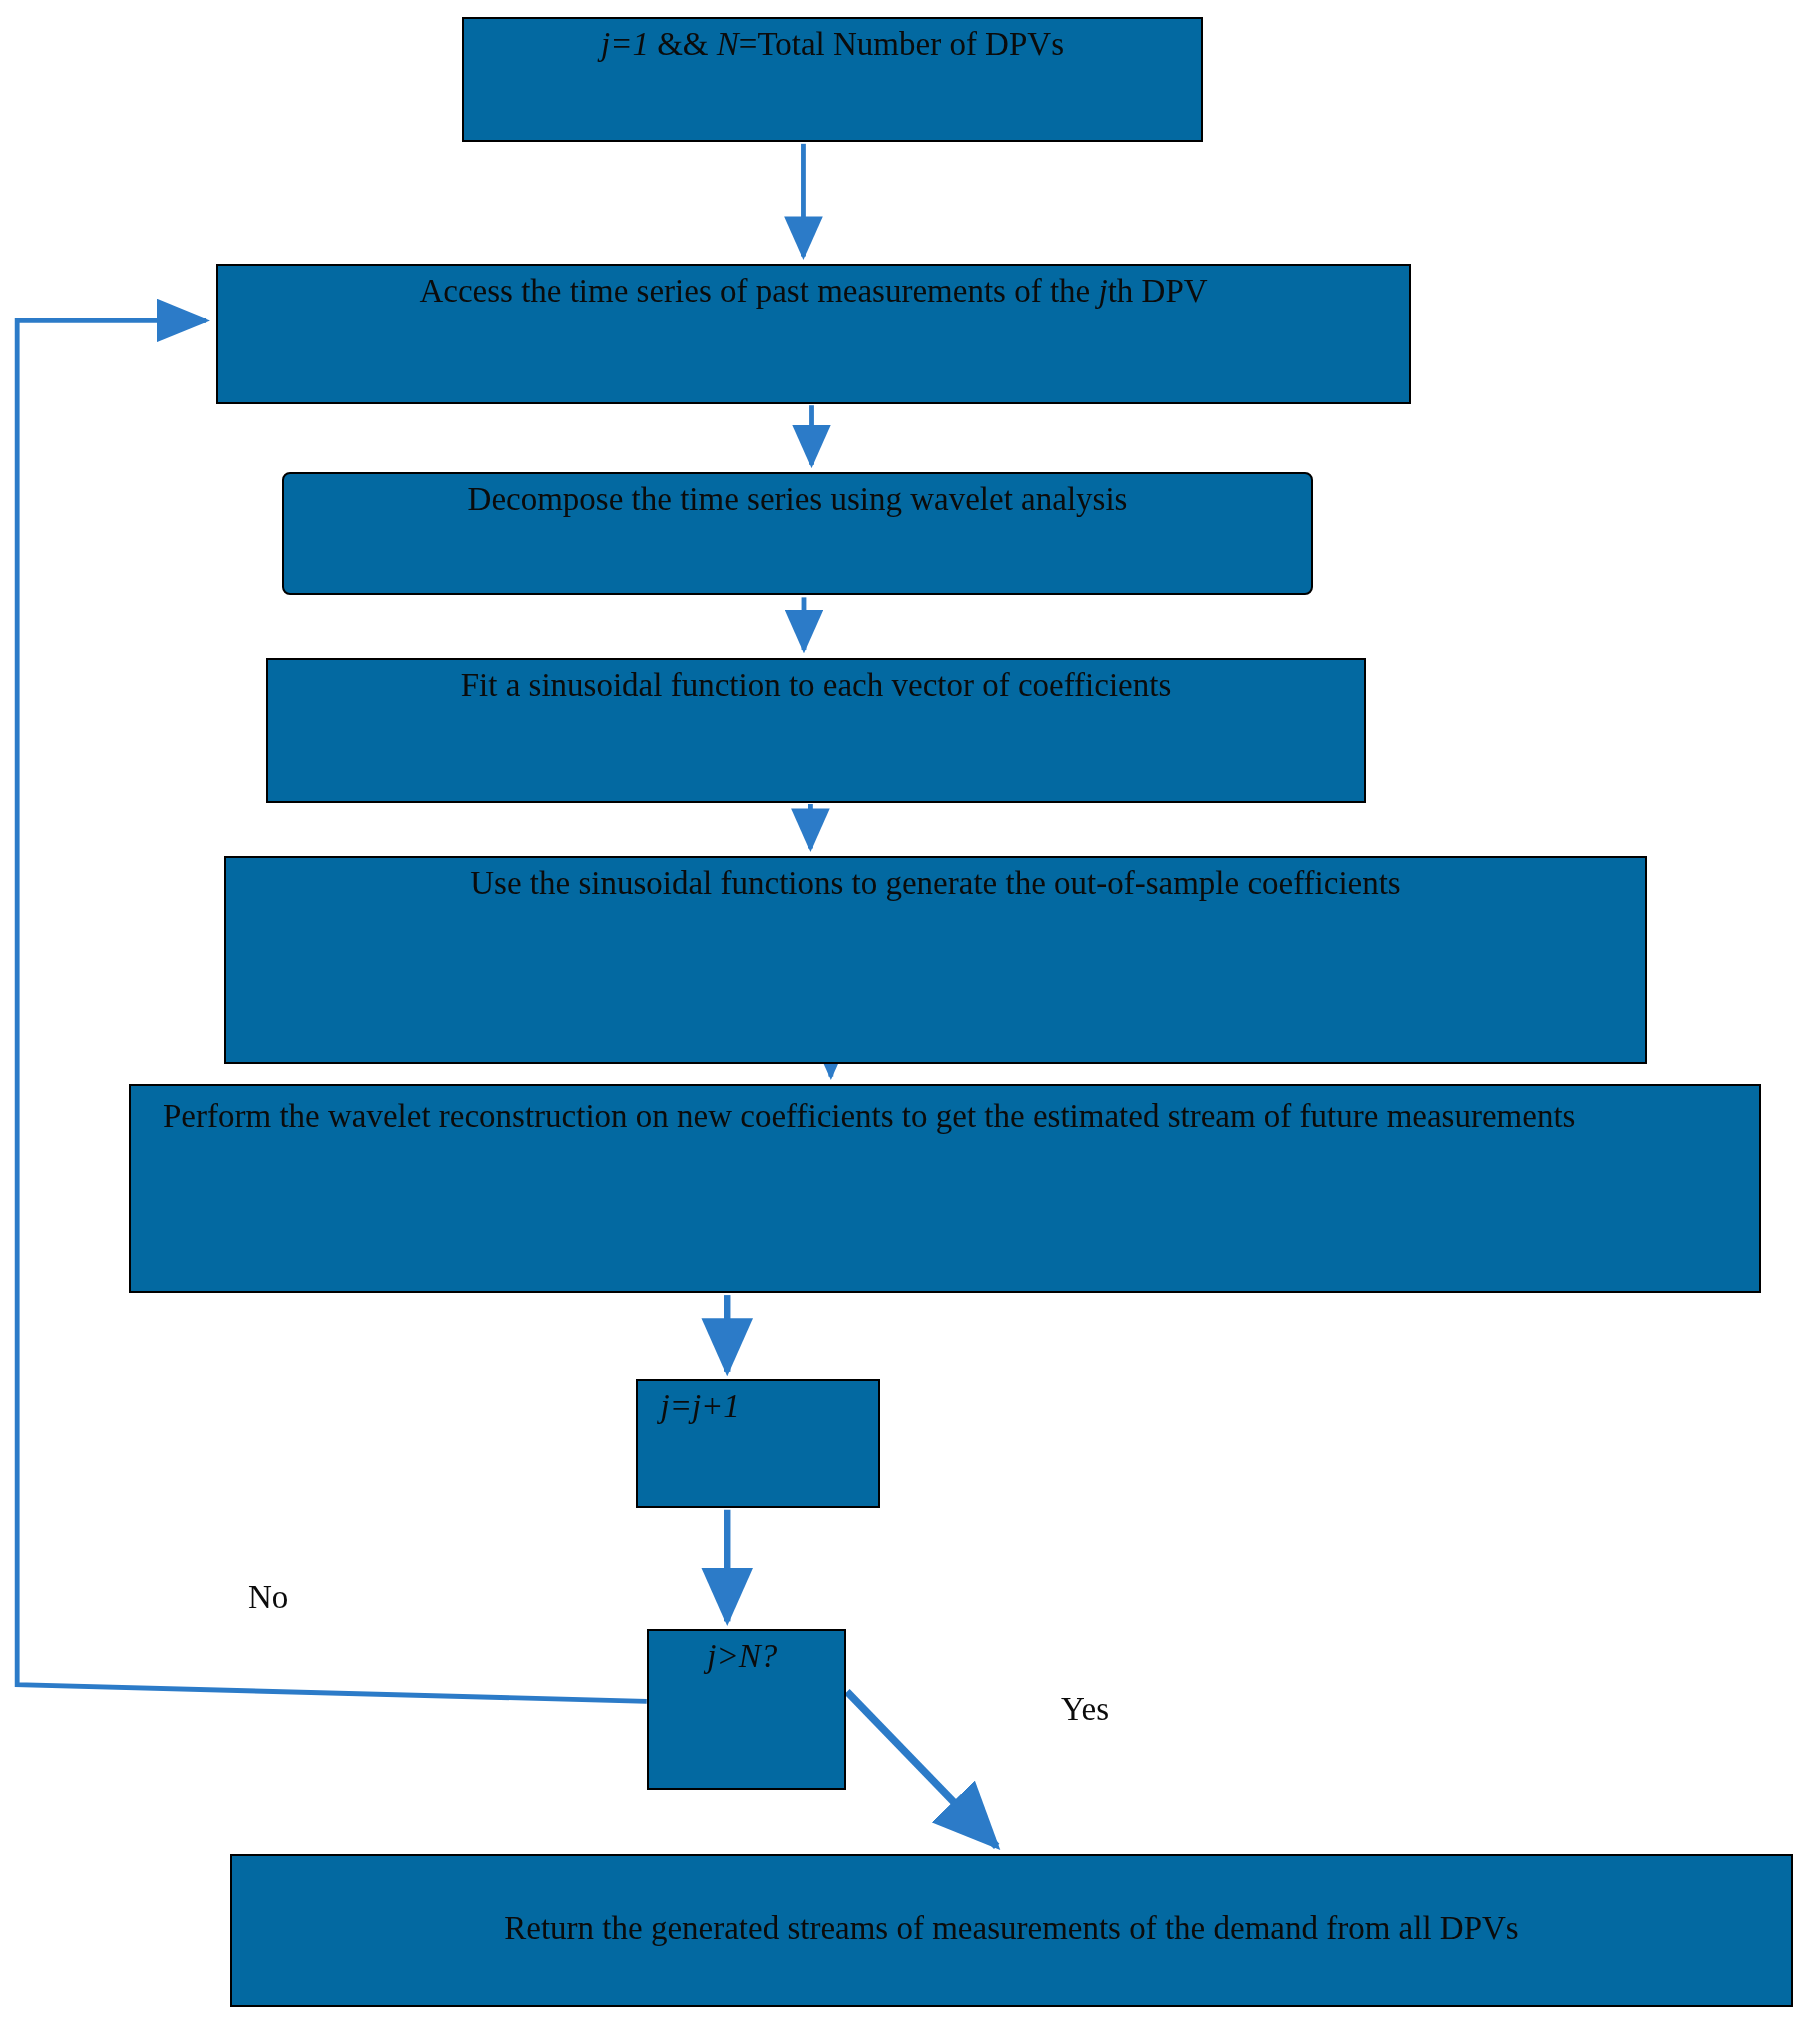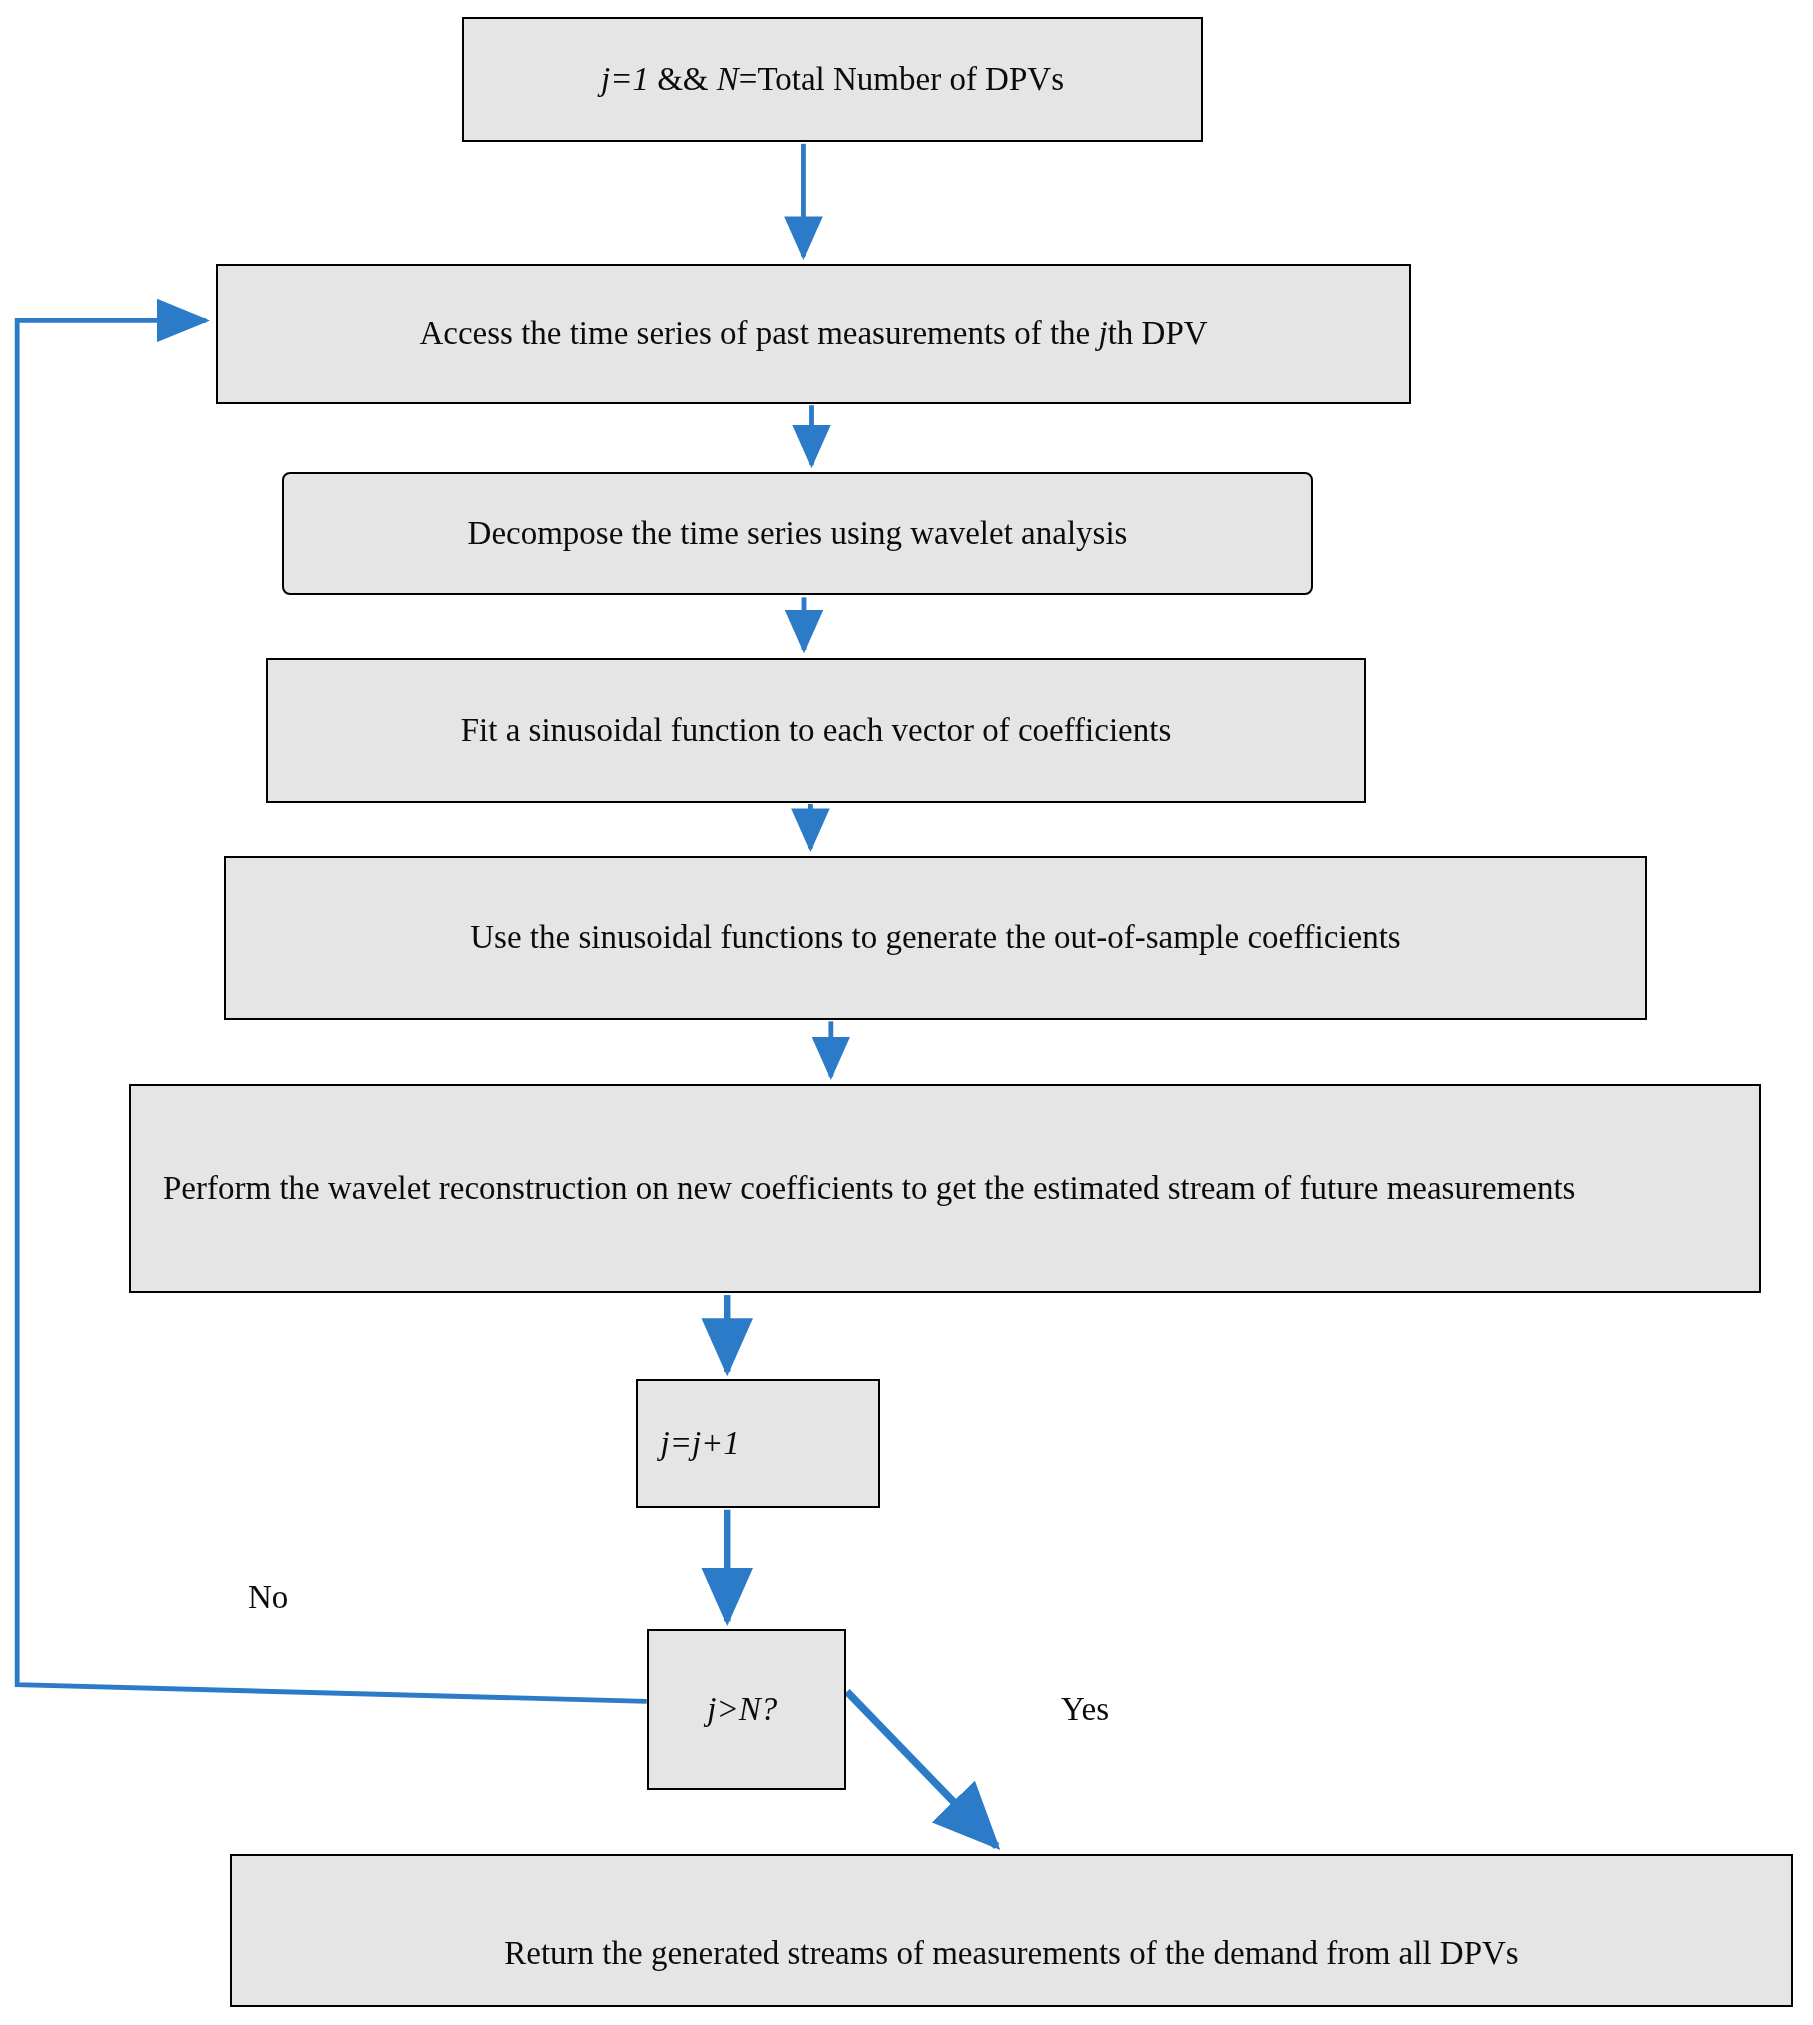--- a/index.html
+++ b/index.html
@@ -24,23 +24,22 @@
     left: 0;
     top: 0;
     width: 1813px;
     height: 2025px;
     pointer-events: none;
   }
   .node {
     position: absolute;
     box-sizing: border-box;
     border: 2.7px solid #000000;
-    background: #e5e5e5;
+    background: #0369a1;
     display: flex;
-    align-items: center;
   }
   .node .txt {
     display: block;
     width: 100%;
     font-size: 33px;
     line-height: 1.55;
     color: #0b0b0b;
   }
   .pad-center .txt { text-align: center; }
   .pad-left  .txt { text-align: left; }
@@ -54,21 +53,21 @@
 
   #node-access      { left: 216px;  top: 264px;  width: 1195px; height: 140px; }
   #node-access .txt { padding: 0 34px; }
 
   #node-decompose      { left: 282px;  top: 472px;  width: 1031px; height: 123px; border-radius: 8px; }
   #node-decompose .txt { padding: 0 32px; }
 
   #node-fit      { left: 266px;  top: 658px; width: 1100px; height: 145px; }
   #node-fit .txt { padding: 0 31px; }
 
-  #node-generate      { left: 224px;  top: 856px; width: 1423px; height: 164px; }
+  #node-generate      { left: 224px;  top: 856px; width: 1423px; height: 208px; }
   #node-generate .txt { padding: 0 31px; }
 
   #node-reconstruct      { left: 129px;  top: 1084px; width: 1632px; height: 209px; }
   #node-reconstruct .txt { padding: 0 32px; line-height: 1.85; }
 
   #node-increment      { left: 636px; top: 1379px; width: 244px;  height: 129px; }
   #node-increment .txt { padding: 0 22.5px; }
 
   #node-decision      { left: 647px; top: 1629px; width: 199px;  height: 161px; }
   #node-decision .txt { padding: 0 19.3px; margin-left: 39px; }

